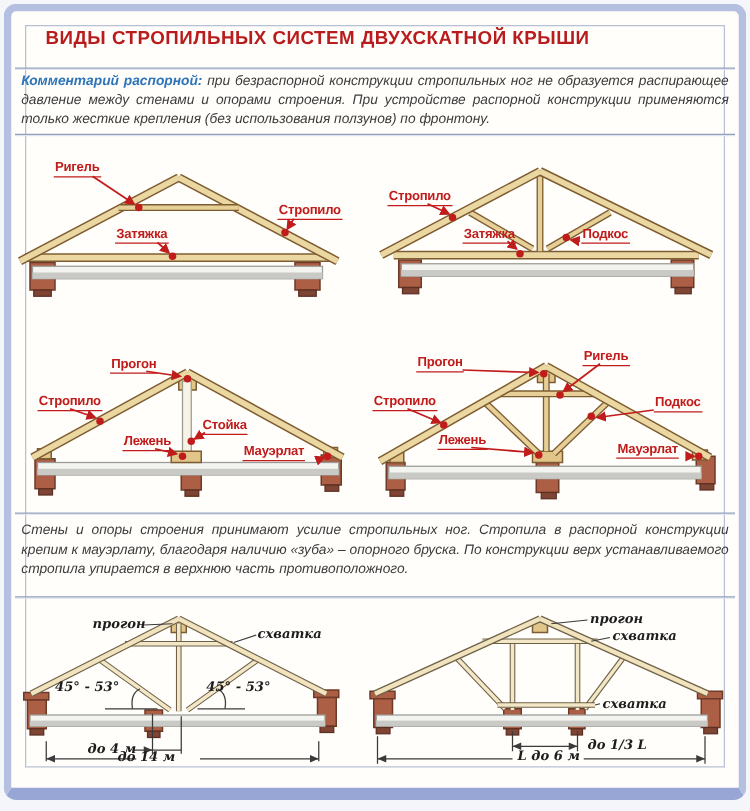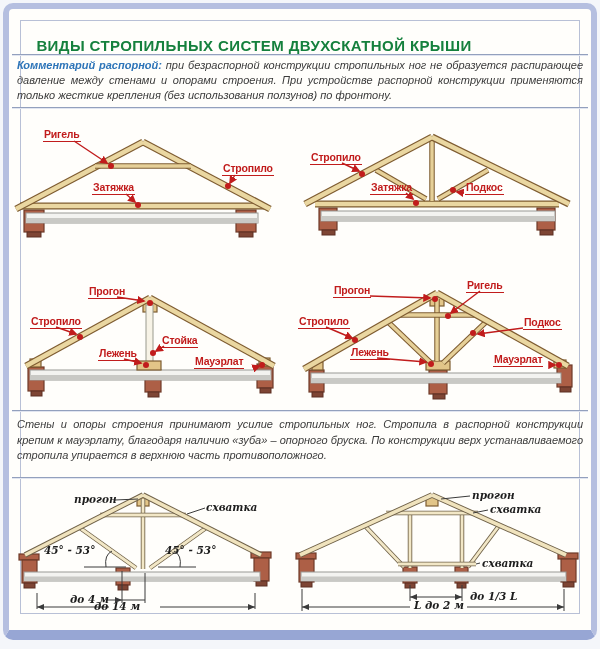--- a/index.html
+++ b/index.html
@@ -1,22 +1,22 @@
 <!DOCTYPE html>
 <html><head>
 <meta charset="utf-8">
 <style>
   html,body{margin:0;padding:0;}
   .page{position:relative;width:600px;height:649px;background:#f4f6fa;overflow:hidden;
         font-family:"Liberation Sans",sans-serif;}
   .frame{position:absolute;left:3px;top:3px;right:3px;bottom:9px;border-radius:10px;
          border:6px solid #b5bfe0;border-bottom:10px solid #97a6d4;background:#fffefb;}
   .inner{position:absolute;left:11px;top:11px;right:11px;bottom:16px;border:1px solid #b8c0d6;background:#fffefb;}
-  .title{position:absolute;top:37px;left:0;width:508px;text-align:center;
-         font-weight:bold;font-size:15px;color:#15803d;letter-spacing:.4px;}
+  .title{position:absolute;top:22px;left:0;width:508px;text-align:center;
+         font-weight:bold;font-size:15px;color:#b91c1c;letter-spacing:.4px;}
   .divider{position:absolute;left:12px;width:576px;height:1px;background:#93a0bd;box-shadow:0 1px 0 #e1e5f0;}
   .comment{position:absolute;top:58px;left:17px;width:566px;margin:0;font-style:italic;
            font-size:11px;line-height:15px;color:#3b3b3b;text-align:justify;}
   .comment .lead{color:#2d74b8;font-weight:bold;}
   .middle{position:absolute;top:417px;left:17px;width:566px;margin:0;font-style:italic;
           font-size:11px;line-height:15.5px;color:#3b3b3b;text-align:justify;}
   .sec-header{position:absolute;left:0;width:600px;text-align:center;font-weight:bold;
               font-size:11.5px;color:#2e2419;}
   .row{position:absolute;left:10px;width:528px;}
   .row svg{position:absolute;left:0;top:0;}
@@ -295,15 +295,15 @@
     <span class="blabel" style="left:64px;top:8px;">прогон</span>
     <span class="blabel" style="left:196px;top:16px;">схватка</span>
     <span class="blabel" style="left:34px;top:59px;">45° - 53°</span>
     <span class="blabel" style="left:155px;top:59px;">45° - 53°</span>
     <span class="blabel" style="left:60px;top:108px;">до 4 м</span>
     <span class="blabel" style="left:84px;top:115px;width:50px;">до 14 м</span>
     <span class="blabel" style="left:462px;top:4px;">прогон</span>
     <span class="blabel" style="left:480px;top:18px;">схватка</span>
     <span class="blabel" style="left:472px;top:72px;">схватка</span>
     <span class="blabel" style="left:460px;top:105px;">до 1/3 L</span>
-    <span class="blabel" style="left:402px;top:114px;width:54px;text-align:center;">L до 2 м</span>
+    <span class="blabel" style="left:402px;top:114px;width:54px;text-align:center;">L до 6 м</span>
   </div>
 </div>
 
 </body></html>

